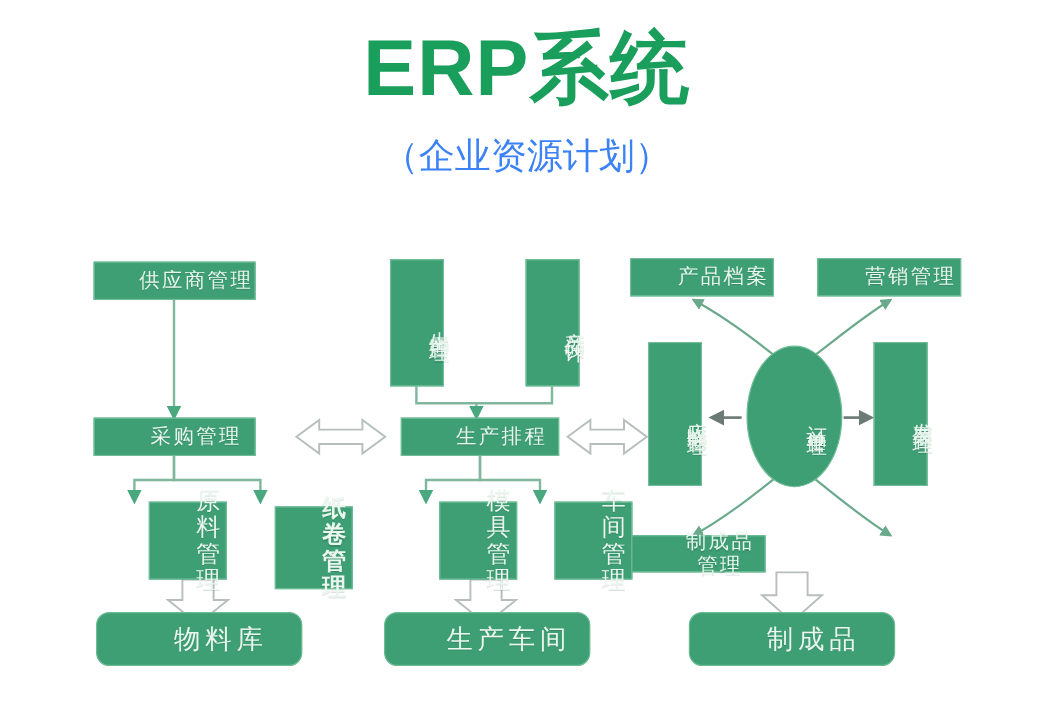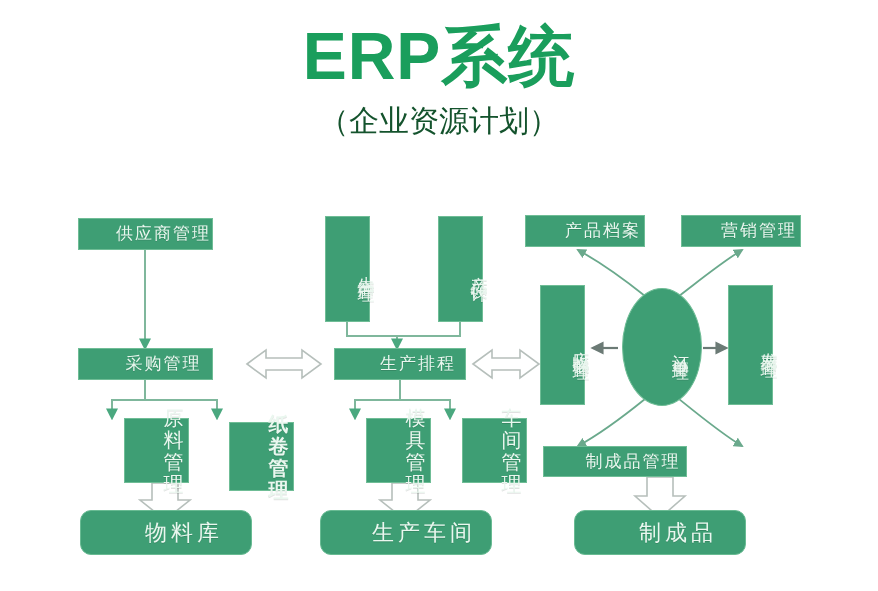--- a/index.html
+++ b/index.html
@@ -30,25 +30,25 @@
   #main-title {
     font-family: "Liberation Sans", "DejaVu Sans", sans-serif;
     font-weight: bold;
     font-size: 66px;
     line-height: 76px;
     color: #1a9e5c;
     letter-spacing: 1px;
     white-space: nowrap;
   }
   #sub-title {
-    margin-top: 10px;
+    margin-top: 20px;
     font-family: "Liberation Serif", "DejaVu Serif", serif;
     font-size: 30px;
     line-height: 34px;
-    color: #14532d;
+    color: #3b82f6;
     white-space: nowrap;
   }
 
   
   .node {
     position: absolute;
     background: #3e9e74;
     border: 1px solid #6fbd96;
     box-sizing: border-box;
     color: #eaf7ef;
@@ -211,18 +211,18 @@
   <div class="node pill" style="left:320px; top:510px; width:172px; height:45px;">生产车间</div>
 
   <div class="node h" style="left:681px; top:215px; width:120px; height:32px;">营销管理</div>
 
   <div class="node v" style="left:540px; top:285px; width:45px; height:120px;">应收款管理</div>
 
   <div class="node ellipse v" style="left:622px; top:288px; width:80px; height:118px;">订单管理</div>
 
   <div class="node v" style="left:728px; top:285px; width:45px; height:120px;">发票管理</div>
 
-  <div class="node h" style="left:543px; top:446px; width:144px; height:31px;">制成品管理</div>
+  <div class="node h" style="left:526px; top:446px; width:112px; height:31px;">制成品管理</div>
 
 
   <div class="node pill" style="left:574px; top:510px; width:172px; height:45px;">制成品</div>
 
 </div>
 
 </body></html>

